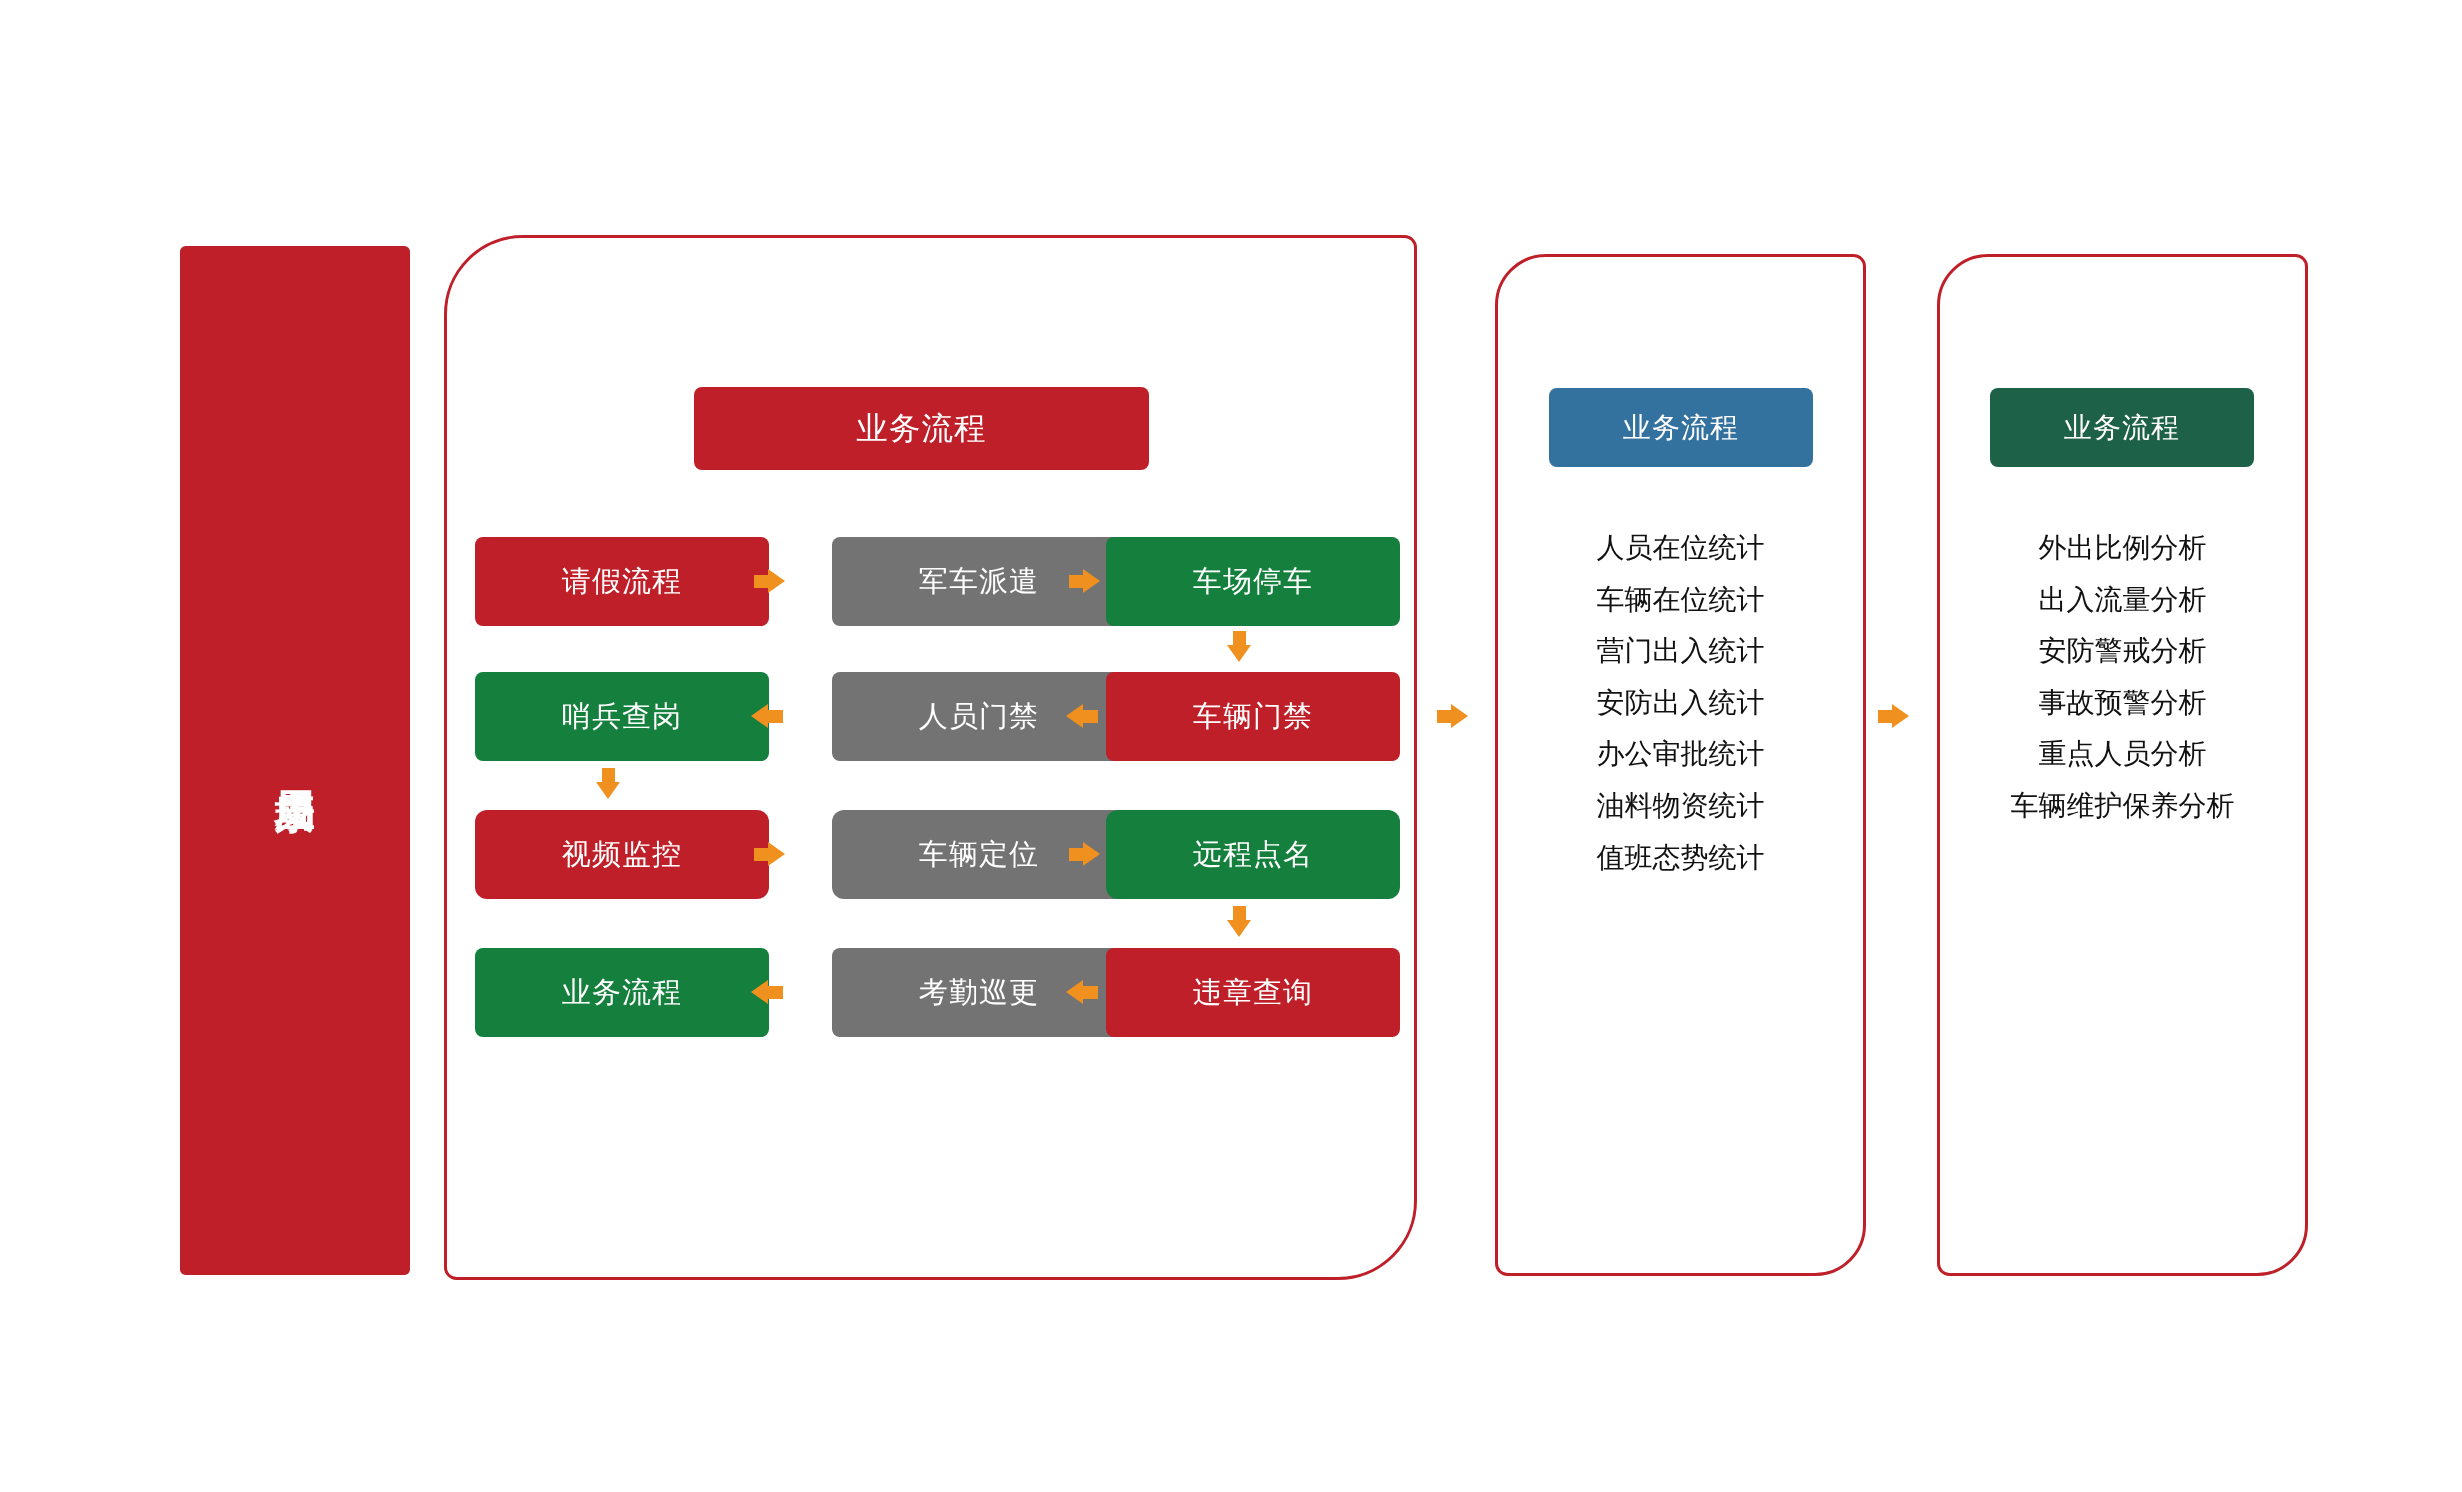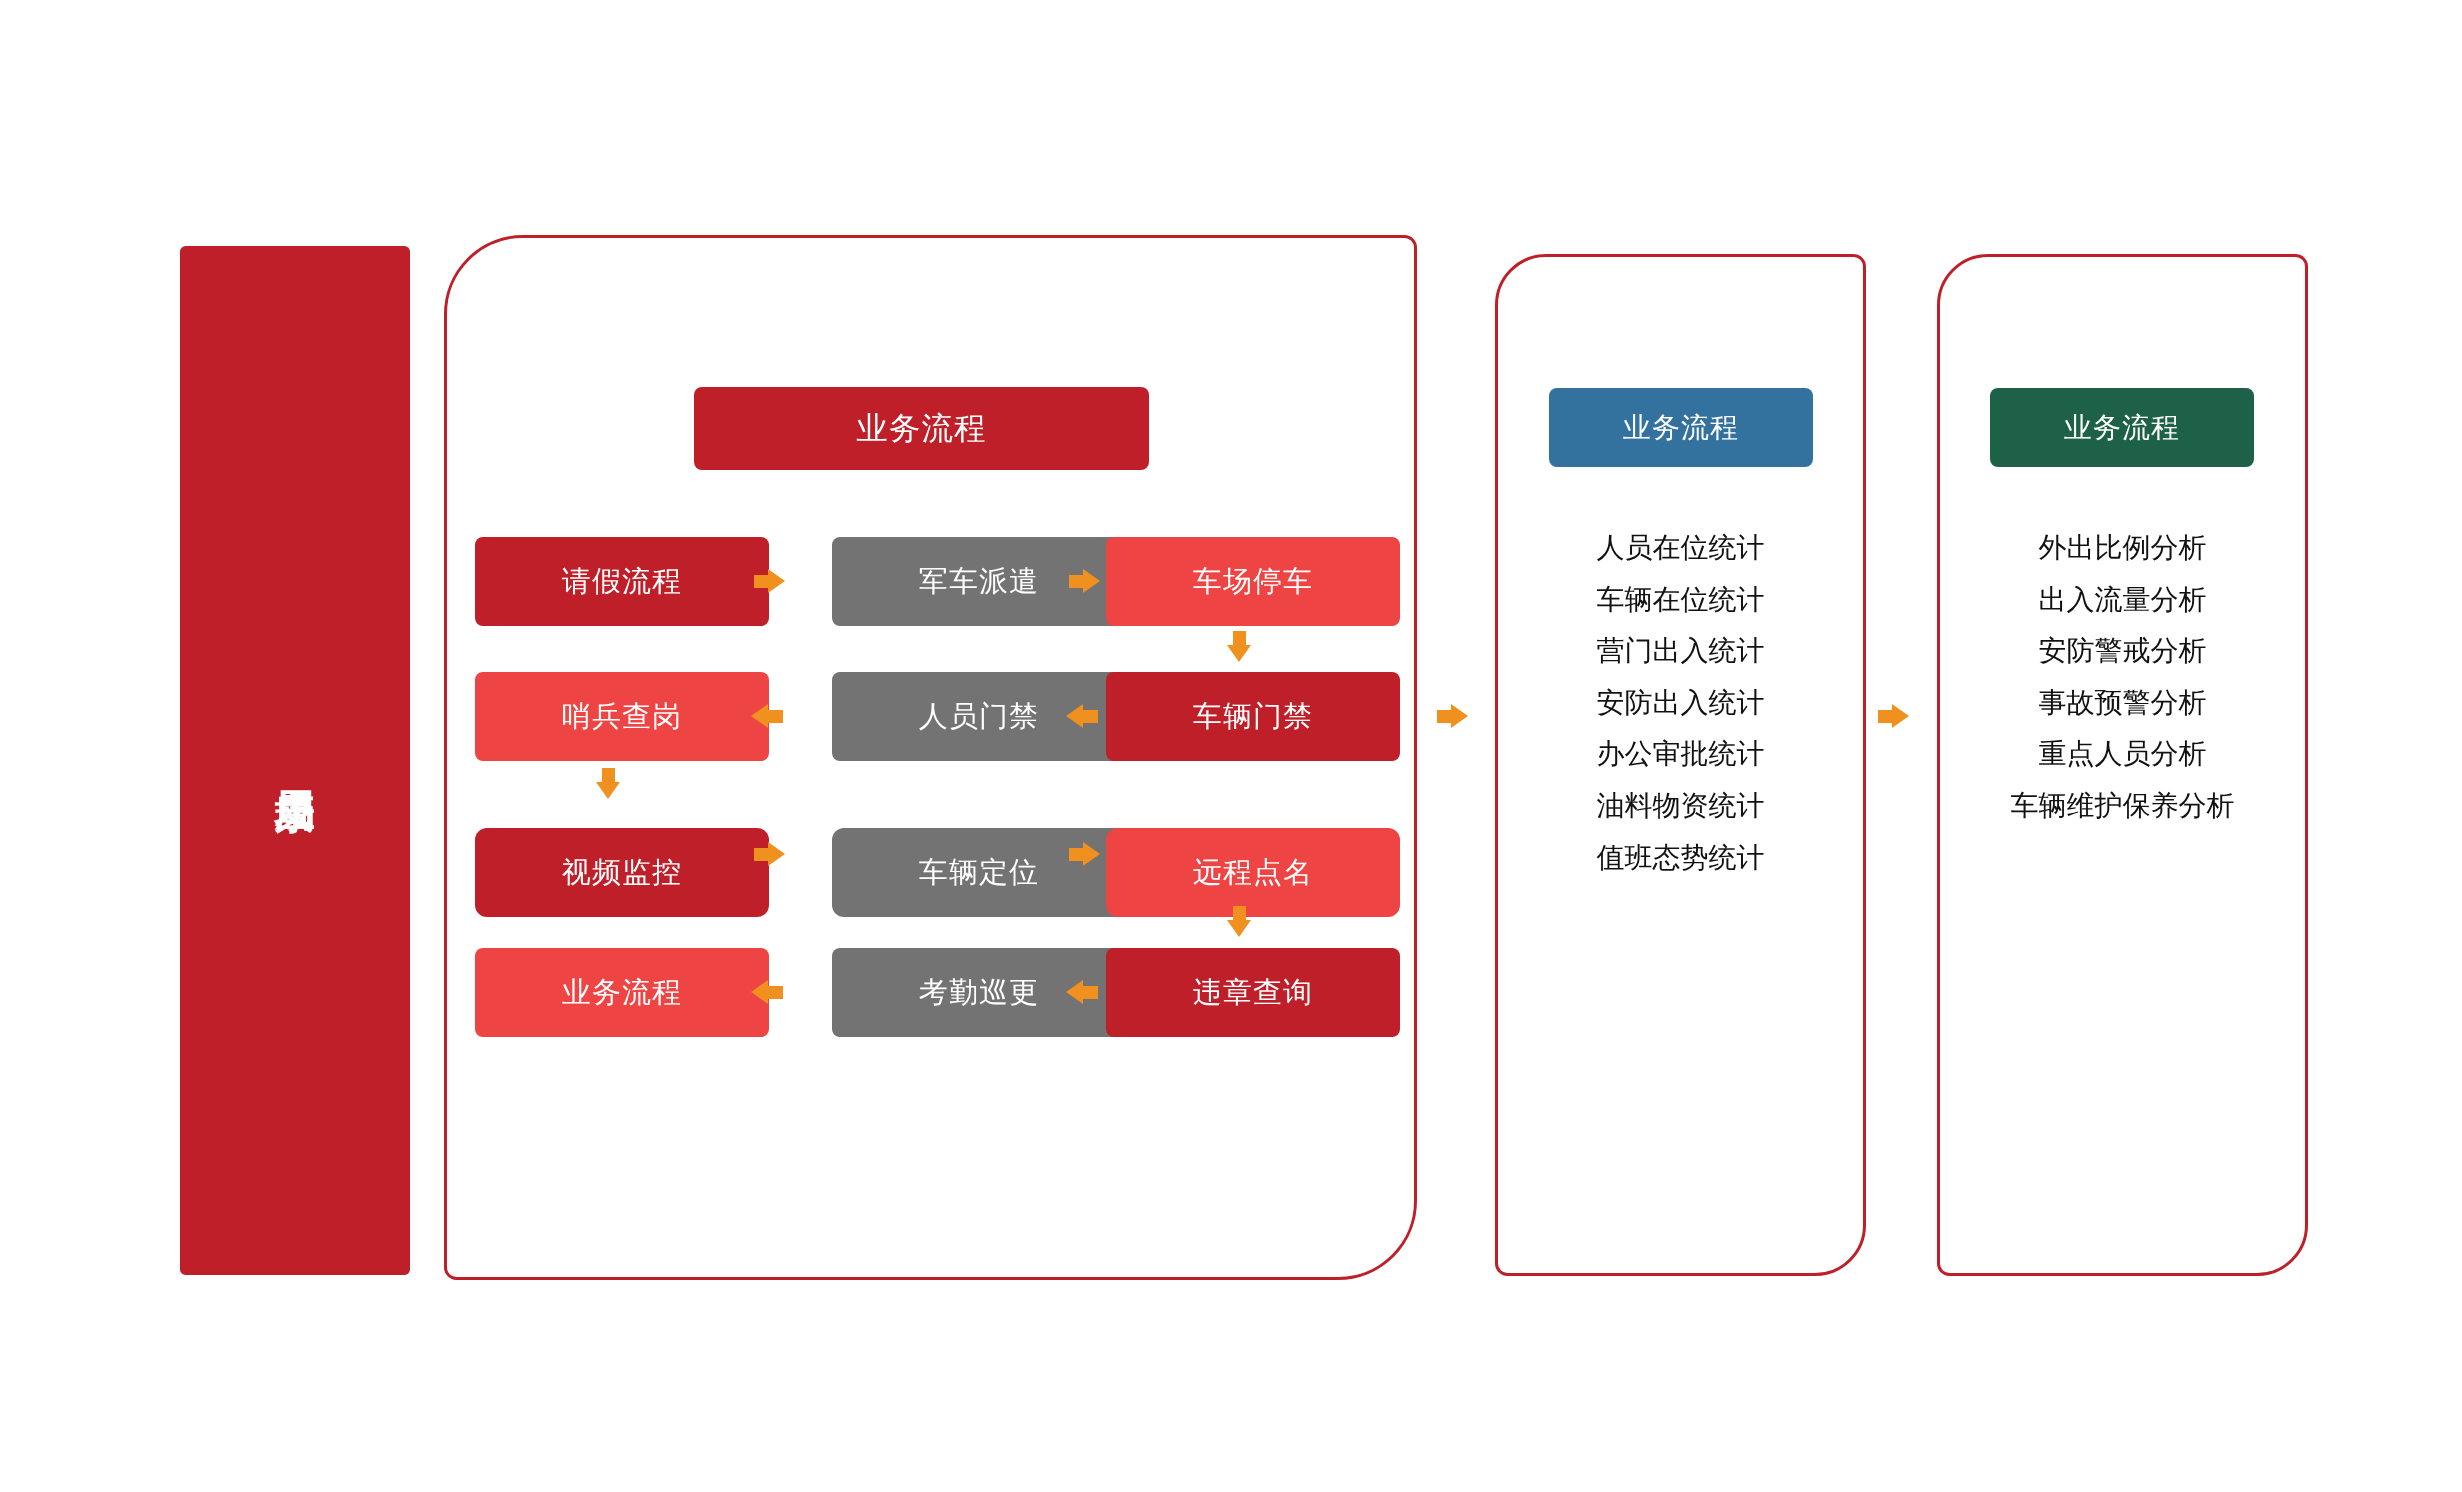--- a/index.html
+++ b/index.html
@@ -77,42 +77,42 @@
     border-radius: 7.9px;
     color: #ffffff;
     font-size: 29px;
     font-weight: normal;
     letter-spacing: 1.1px;
     box-sizing: border-box;
     white-space: nowrap;
   }
   .chip.red   { background: #bf1f28; }
   .chip.blue  { background: #737373; margin-left: 40px; }
-  .chip.green { background: #ef4444; }
+  .chip.green { background: #15803d; }
 
   
   #flow-header {
     left: 694px;
     top: 387px;
     width: 455px;
     height: 83px;
     font-size: 31.5px;
   }
 
   
   .grid-chip {
     width: 294px;
     height: 89px;
   }
   .col-1 { left: 475px; }
   .col-2 { left: 792px; }
   .col-3 { left: 1106px; }
   .row-1 { top: 537px; }
   .row-2 { top: 672px; text-align: right; }
-  .row-3 { top: 828px; border-radius: 12px; }
+  .row-3 { top: 810px; border-radius: 12px; }
   .row-4 { top: 948px; }
 
   
   .arrow {
     position: absolute;
     width: 0;
     height: 0;
   }
   .arrow .shaft {
     position: absolute;

